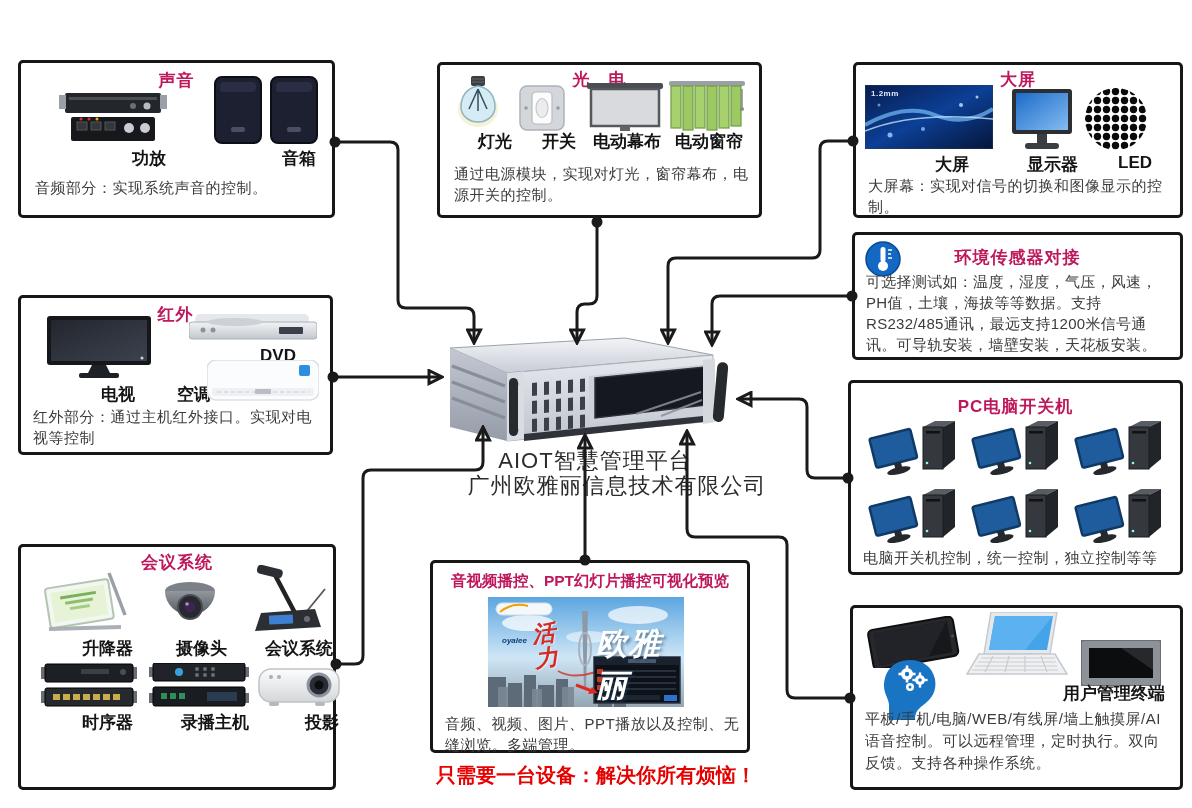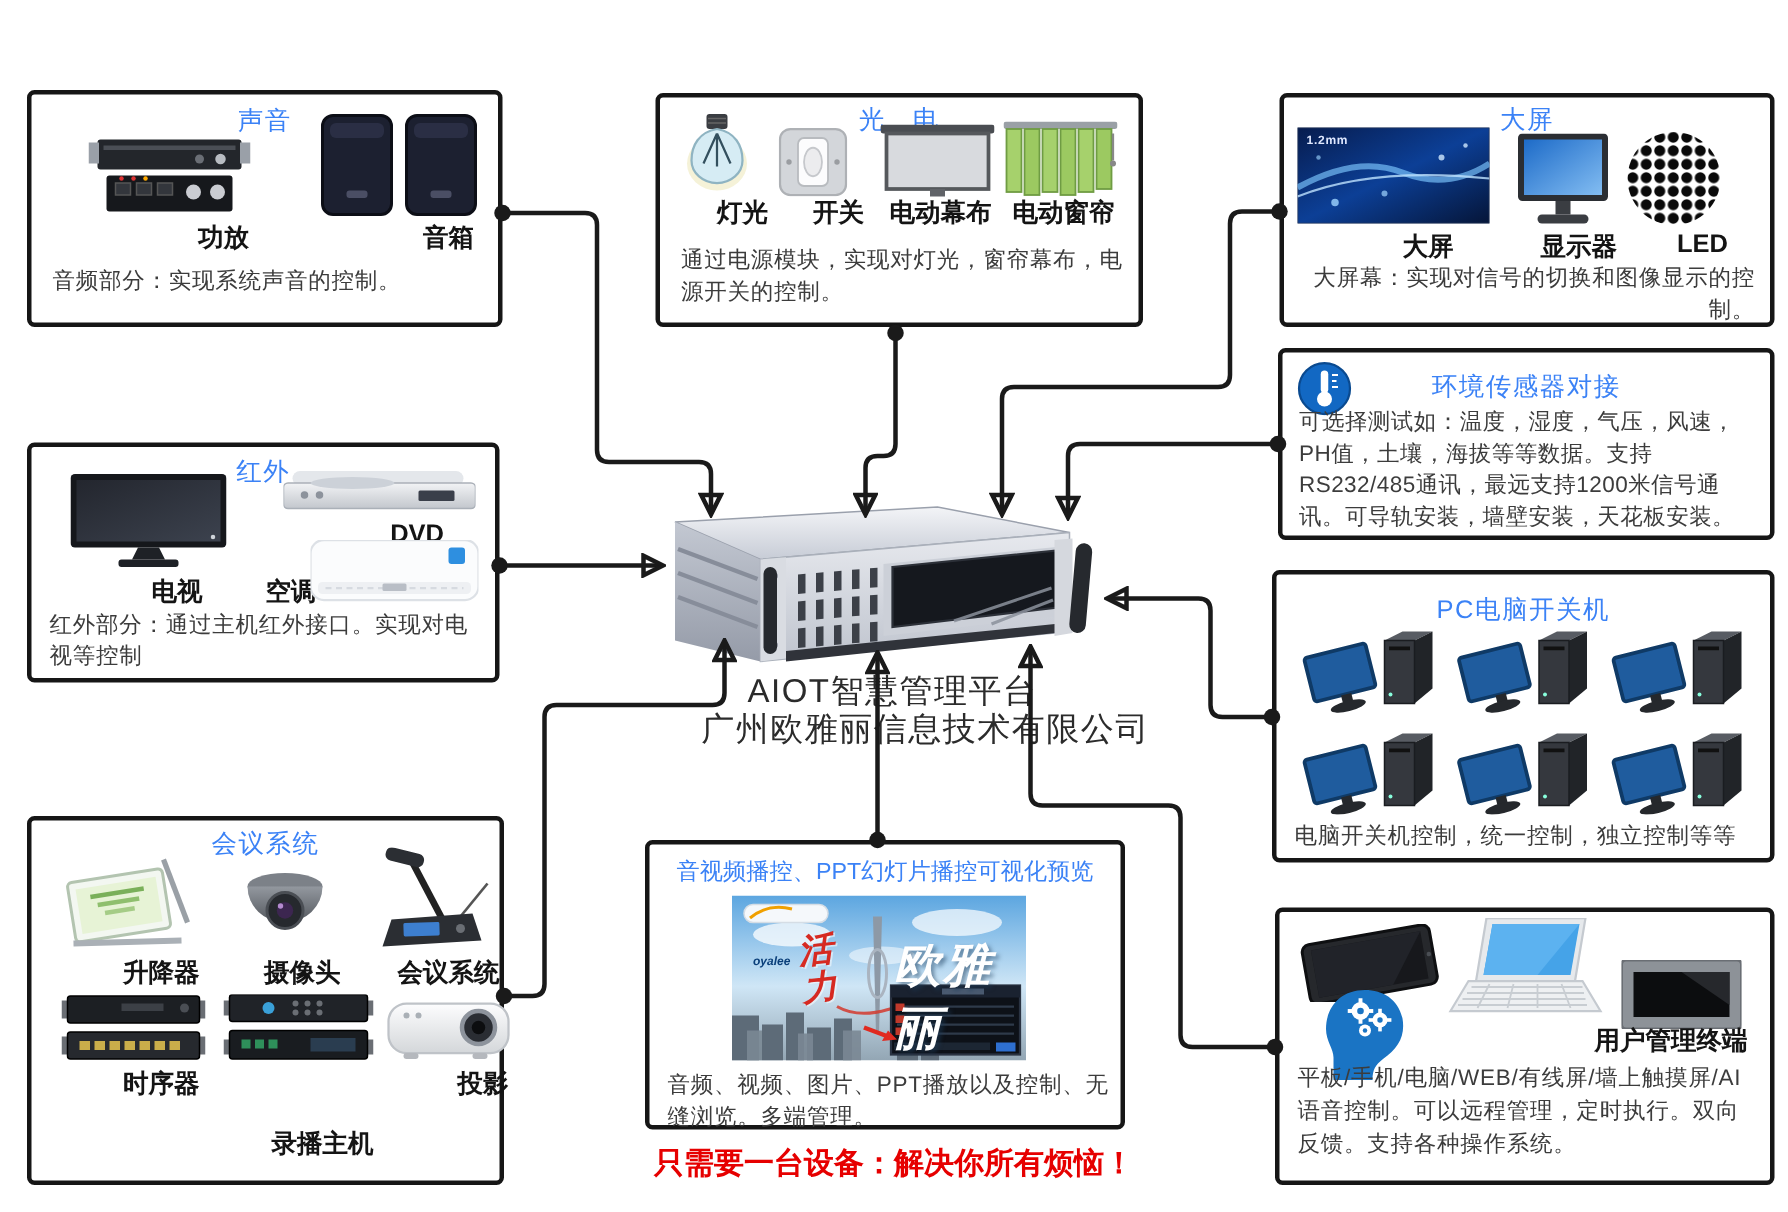--- a/index.html
+++ b/index.html
@@ -2,21 +2,21 @@
 <html><head>
 <meta charset="utf-8">
 <style>
   html,body{margin:0;padding:0;background:#fff;}
   body{font-family:"Liberation Sans","DejaVu Sans",sans-serif;}
   #stage{position:relative;width:1192px;height:808px;background:#fff;overflow:hidden;}
   .wires{position:absolute;left:0;top:0;z-index:5;pointer-events:none;}
   .wires path{stroke:#1a1a1a;stroke-width:3;fill:none;stroke-linecap:butt;}
   .wires circle{fill:#1a1a1a;}
   .box{position:absolute;background:#fff;border:3px solid #161616;border-radius:5px;box-sizing:border-box;z-index:2;}
-  .box-title{position:absolute;left:0;right:0;text-align:center;color:#3b82f6;font-weight:normal;font-size:17px;letter-spacing:1px;}
+  .box-title{position:absolute;left:0;right:0;text-align:center;color:#be185d;font-weight:bold;font-size:17px;letter-spacing:1px;}
   .item-label{position:absolute;text-align:right;font-weight:bold;font-size:17px;color:#141414;}
   .desc{position:absolute;font-size:15px;color:#3c3c3c;line-height:21px;letter-spacing:.5px;}
   .icon{position:absolute;}
   .abs{position:absolute;}
   #center-title,#center-subtitle{position:absolute;text-align:center;color:#2b2b2b;font-size:22px;letter-spacing:1px;z-index:3;}
   #banner{position:absolute;left:426px;top:762px;width:330px;text-align:right;color:#e60000;font-weight:bold;font-size:20px;z-index:3;}
   .screen-badge{position:absolute;left:6px;top:4px;color:#dfe8ff;font-size:8px;font-weight:bold;letter-spacing:.5px;}
   .av-brand{position:absolute;left:14px;top:7px;font-size:8px;font-weight:bold;font-style:italic;color:#0a3f7a;margin-top:32px;}
   .av-vert{position:absolute;left:44px;top:24px;width:26px;color:#d62a22;font-weight:bold;font-style:italic;font-size:23px;line-height:25px;text-align:center;transform:rotate(-6deg);text-shadow:1px 1px 0 rgba(255,255,255,.5);}
   .av-main{position:absolute;left:76px;top:26px;color:#fff;font-weight:bold;font-style:italic;font-size:31px;letter-spacing:2px;text-shadow:2px 2px 3px rgba(30,60,90,.55);margin-left:32px;}
@@ -221,21 +221,21 @@
     <span class="item-label" style="left:150px;top:88px;width:72px;">显示器</span>
     <svg class="icon" style="left:228px;top:22px;" width="64" height="64" viewBox="0 0 64 64">
       <defs>
           <pattern id="ledp" width="9" height="9" patternUnits="userSpaceOnUse">
             <circle cx="4.5" cy="4.5" r="3.7" fill="#0a0a0a"></circle>
           </pattern>
         </defs>
       <circle cx="32" cy="32" r="31" fill="url(#ledp)"></circle>
     </svg>
     <span class="item-label" style="left:224px;top:88px;width:72px;">LED</span>
-    <div class="desc" style="left:12px;top:110px;width:302px;text-align:right;">大屏幕：实现对信号的切换和图像显示的控制。</div>
+    <div class="desc" style="left:12px;top:110px;width:302px;">大屏幕：实现对信号的切换和图像显示的控制。</div>
   </div>
 
   <div class="box" style="left:852px;top:232px;width:331px;height:128px;">
     <svg class="icon" style="left:10px;top:6px;" width="36" height="36" viewBox="0 0 36 36">
       <circle cx="18" cy="18" r="17" fill="#1268c3"></circle>
       <circle cx="18" cy="18" r="17" fill="none" stroke="#0a4a90" stroke-width="1.5"></circle>
       <rect x="15.5" y="6" width="5" height="15" rx="2.5" fill="#fff"></rect>
       <circle cx="18" cy="25" r="5" fill="#fff"></circle>
       <path d="M23,9 h4 M23,13 h3 M23,17 h4" stroke="#fff" stroke-width="1.4"></path>
     </svg>
@@ -385,21 +385,21 @@
       <rect x="0" y="30" width="5" height="10" fill="#6a6e74"></rect>
         <rect x="95" y="30" width="5" height="10" fill="#6a6e74"></rect>
       <rect x="4" y="24" width="92" height="19" rx="2" fill="#191c20" stroke="#000" stroke-width="1"></rect>
       <g fill="#2e8f5a">
           <rect x="12" y="30" width="6" height="6"></rect>
           <rect x="21" y="30" width="6" height="6"></rect>
           <rect x="30" y="30" width="6" height="6"></rect>
         </g>
       <rect x="58" y="29" width="30" height="9" fill="#2a3d50"></rect>
     </svg>
-    <span class="item-label" style="left:128px;top:164px;width:100px;margin-top:40px;">录播主机</span>
+    <span class="item-label" style="left:128px;top:164px;width:100px;">录播主机</span>
     <svg class="icon" style="left:236px;top:114px;" width="86" height="50" viewBox="0 0 86 50">
       <defs>
           <linearGradient id="gProj" x1="0" y1="0" x2="0" y2="1">
             <stop offset="0" stop-color="#fdfdfe"></stop>
             <stop offset="1" stop-color="#d4d7da"></stop>
           </linearGradient>
         </defs>
       <rect x="2" y="8" width="80" height="33" rx="12" fill="url(#gProj)" stroke="#bfc3c8" stroke-width="1.5"></rect>
       <circle cx="62" cy="24" r="11" fill="#2a2d33" stroke="#8d939c" stroke-width="3"></circle>
       <circle cx="62" cy="24" r="4.5" fill="#0c0d0f"></circle>

